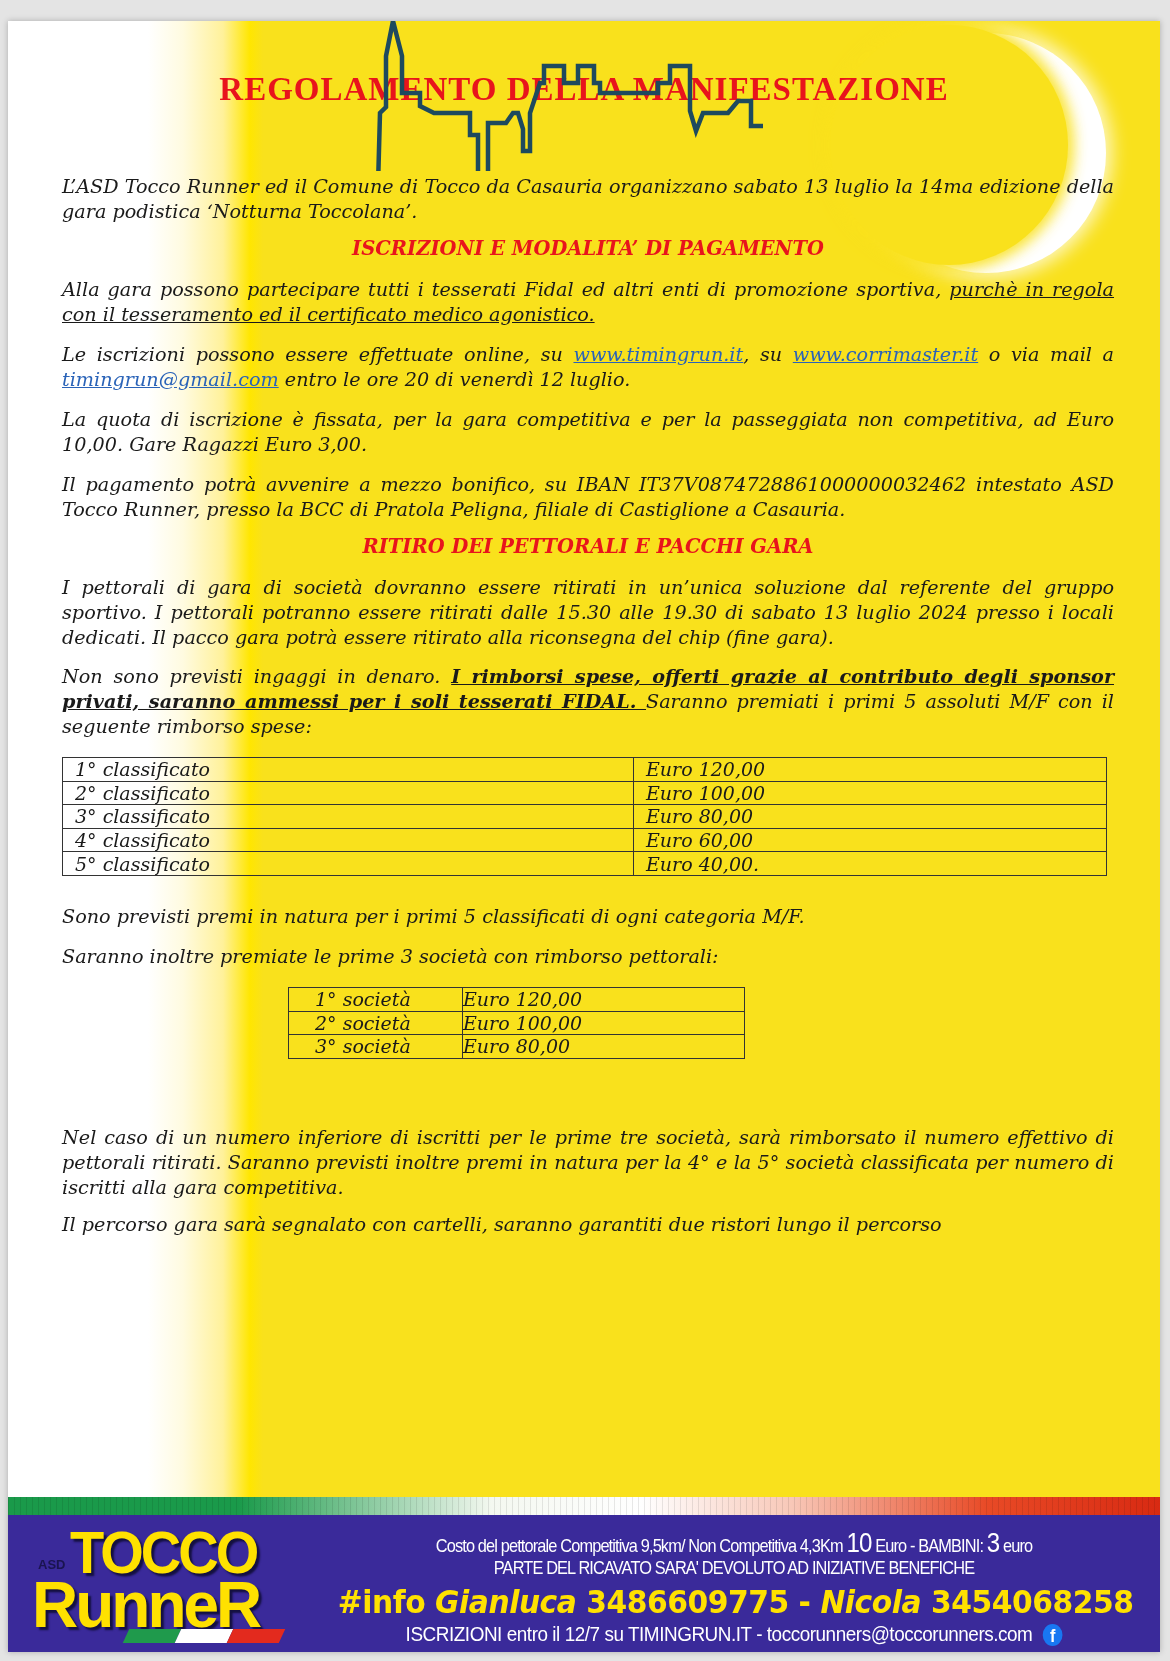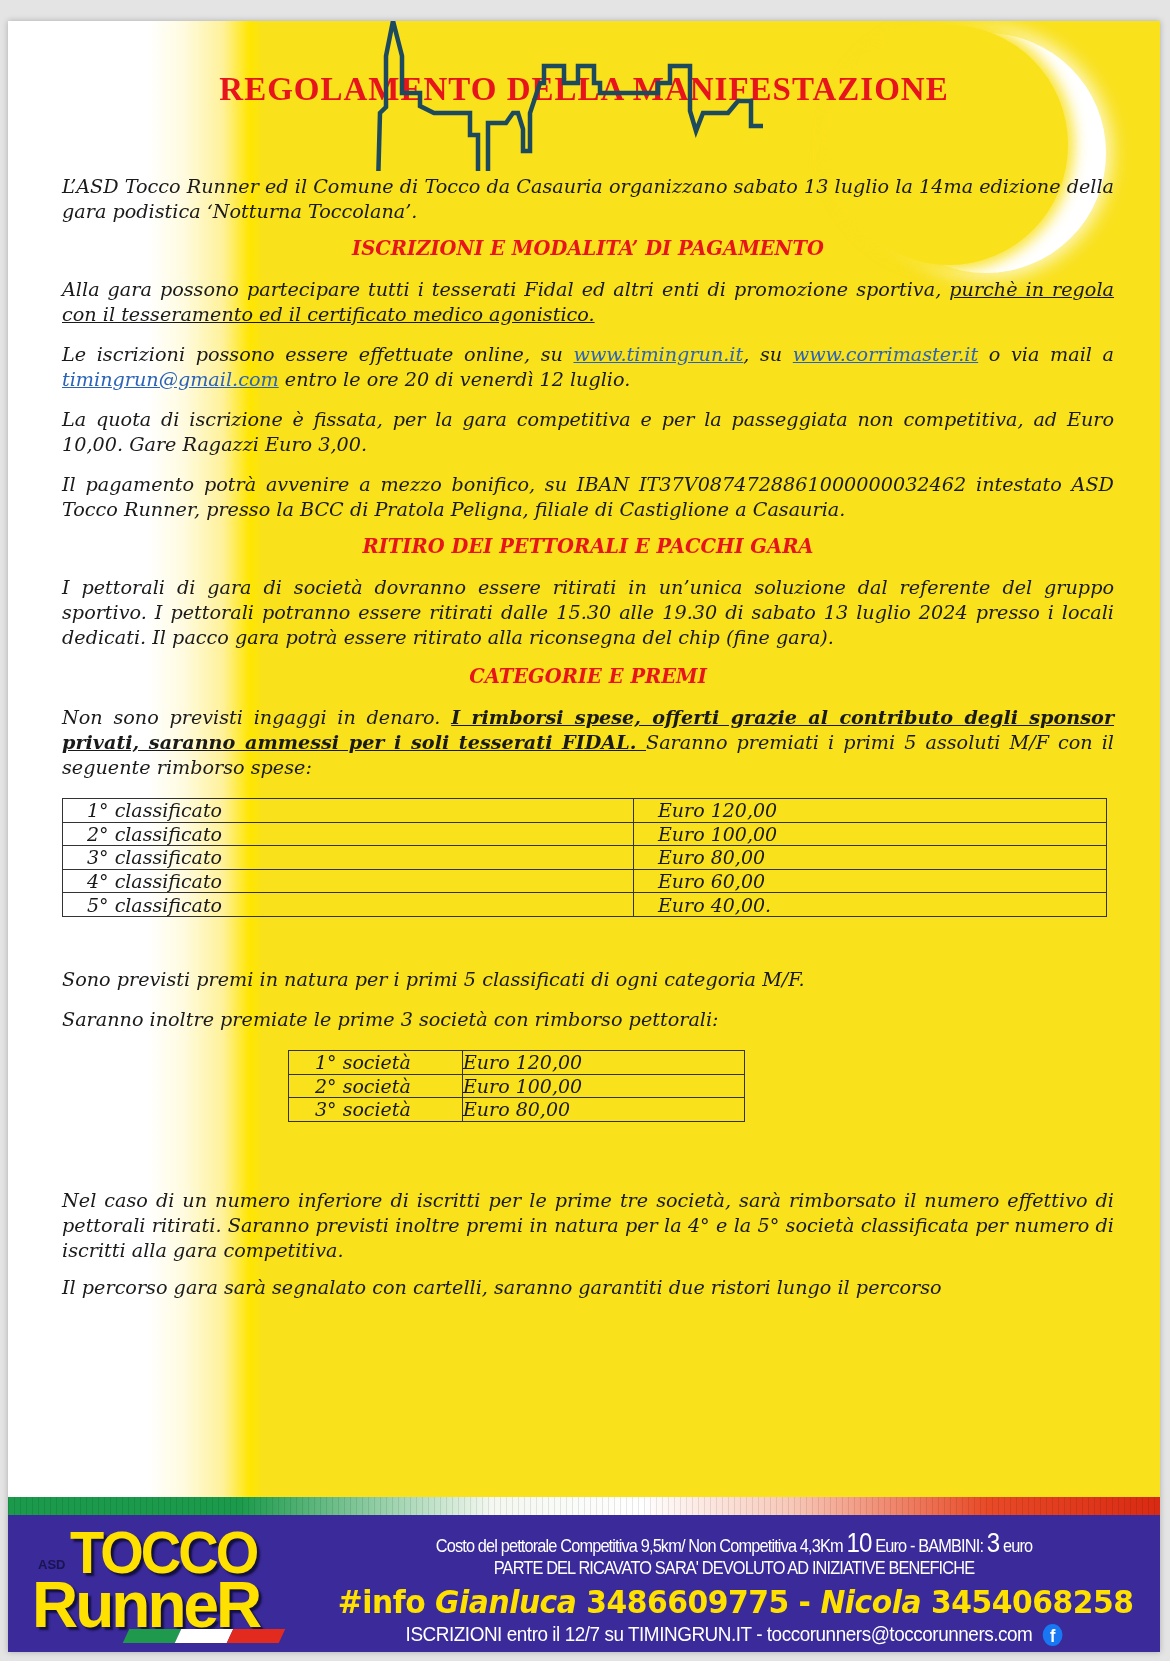--- a/index.html
+++ b/index.html
@@ -42,21 +42,21 @@
   .content p { text-align: justify; margin-bottom: 15px; }
   .content h2 {
     text-align: center; font-size: 19.5px; color: #e8141c; font-weight: bold;
     margin: 0 0 16px 0; font-family: "DejaVu Serif", serif;
   }
   .u { text-decoration: underline; }
   .ub { text-decoration: underline; font-weight: bold; }
   a.link { color: #2a63b8; text-decoration: underline; }
 
   table.prizes { width: 1045px; border-collapse: collapse; margin: 18px 0 0 0; }
-  table.prizes td { border: 1px solid #333; padding: 0 0 0 24px; height: 23.6px; font-size: 19px; line-height: 22px; }
+  table.prizes td { border: 1px solid #333; padding: 0 0 0 12px; height: 23.6px; font-size: 19px; line-height: 22px; }
   table.prizes td.c1 { width: 571px; }
 
   table.soc { width: 457px; border-collapse: collapse; margin: 18px 0 0 226px; }
   table.soc td { border: 1px solid #333; height: 23.6px; font-size: 19px; line-height: 22px; }
   table.soc td.c1 { width: 174px; padding-left: 26px; }
 
   .strip {
     position: absolute; left: 0; top: 1476px; width: 1152px; height: 18px;
     background: linear-gradient(to right, #1a9a4a 0%, #1a9a4a 20%, #f4f8f0 42%, #ffffff 55%, #f8c8b8 68%, #e84a26 85%, #d82a12 100%);
   }
@@ -133,21 +133,20 @@
       <span>  o via mail a</span>
       <a class="link">timingrun@gmail.com</a>
       <span>entro le ore 20 di venerdì 12 luglio.</span>
     </p>
     <p>La quota di iscrizione è fissata, per la gara competitiva e per la passeggiata non competitiva, ad Euro 10,00. Gare Ragazzi Euro 3,00.</p>
     <p style="margin-bottom:12px;">Il pagamento potrà avvenire a mezzo bonifico, su IBAN IT37V0874728861000000032462 intestato ASD Tocco Runner, presso la BCC di Pratola Peligna, filiale di Castiglione a Casauria.</p>
 
     <h2>RITIRO DEI PETTORALI E PACCHI GARA</h2>
     <p style="margin-bottom:14px;">I pettorali di gara di società dovranno essere ritirati in un’unica soluzione dal referente del gruppo sportivo. I pettorali potranno essere ritirati dalle 15.30 alle 19.30 di sabato 13 luglio 2024 presso i locali dedicati. Il pacco gara potrà essere ritirato alla riconsegna del chip (fine gara).</p>
 
-    <h2>CATEGORIE E PREMI</h2>
     <p style="margin-bottom:0;">
       <span>Non sono previsti ingaggi in denaro.</span>
       <span class="ub">I rimborsi spese, offerti grazie al contributo degli sponsor privati, saranno ammessi per i soli tesserati  FIDAL. </span>
       <span>Saranno premiati i primi 5 assoluti M/F con il seguente rimborso spese:</span>
     </p>
 
     <table class="prizes">
       <tbody>
           <tr>
             <td class="c1">1° classificato</td>
@@ -165,21 +164,21 @@
             <td class="c1">4° classificato</td>
             <td>Euro 60,00</td>
           </tr>
       <tr>
             <td class="c1">5° classificato</td>
             <td>Euro 40,00.</td>
           </tr>
     </tbody>
       </table>
 
-    <p style="margin-top:50px;">Sono previsti premi in natura per i primi 5 classificati di ogni categoria M/F.</p>
+    <p style="margin-top:28px;">Sono previsti premi in natura per i primi 5 classificati di ogni categoria M/F.</p>
     <p style="margin-bottom:0;">Saranno inoltre premiate le prime 3 società con rimborso pettorali:</p>
 
     <table class="soc">
       <tbody>
           <tr>
             <td class="c1">1° società</td>
             <td>Euro 120,00</td>
           </tr>
       <tr>
             <td class="c1">2° società</td>

